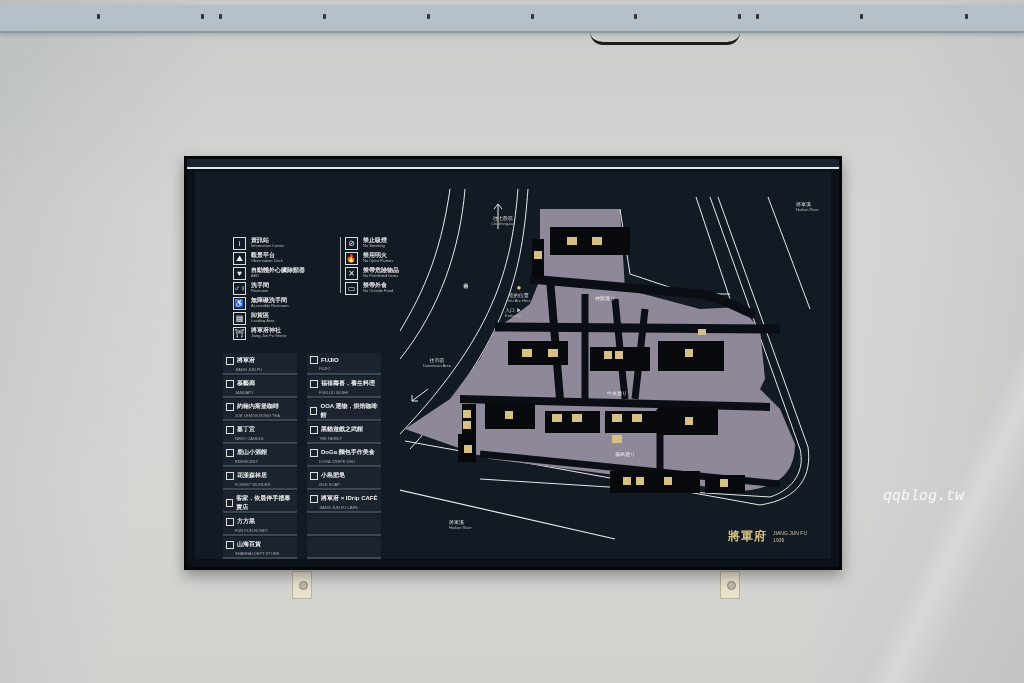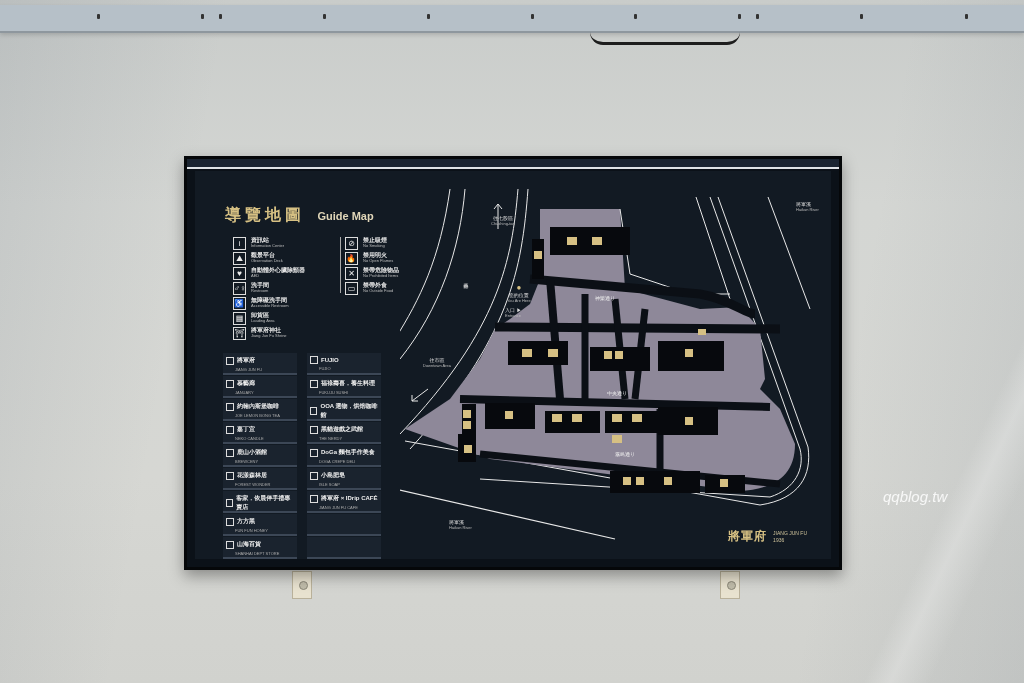--- a/index.html
+++ b/index.html
@@ -9,21 +9,21 @@
   .wall-shade{position:absolute;inset:0;pointer-events:none;
     background:
       linear-gradient(115deg,rgba(0,0,0,0) 0%,rgba(0,0,0,0) 88%,rgba(255,255,255,.25) 90%,rgba(0,0,0,0) 93%),
       linear-gradient(100deg,rgba(120,130,140,.18) 0%,rgba(0,0,0,0) 20%,rgba(0,0,0,0) 80%,rgba(120,130,140,.18) 100%);}
   .conduit{position:absolute;left:0;top:5px;width:1024px;height:26px;background:#b6c0c8;
     border-bottom:2px solid #8e979e;box-shadow:0 2px 4px rgba(0,0,0,.15);}
   .conduit .screw{position:absolute;top:9px;width:3px;height:5px;background:#333;border-radius:1px;}
   .cable{position:absolute;left:590px;top:32px;width:150px;height:10px;border-bottom:3px solid #1d1d1d;border-radius:0 0 60px 60px;}
   .bracket{position:absolute;width:20px;height:28px;background:#e8e2cf;border:1px solid #b9b19a;box-sizing:border-box;}
   .bracket::after{content:"";position:absolute;left:6px;top:9px;width:7px;height:7px;border-radius:50%;background:#bfbba9;border:1px solid #8b8778;}
-  .watermark{position:absolute;left:883px;top:488px;color:#fff;opacity:.85;font-family:Liberation Sans, sans-serif;font-style:italic;font-size:15px;}
+  .watermark{position:absolute;left:883px;top:488px;color:#fff;opacity:.85;font-family:Liberation Mono, monospace;font-style:italic;font-size:15px;}
 
   .board{position:absolute;left:184px;top:156px;width:658px;height:414px;background:#0b1118;
     border:3px solid #050709;box-sizing:border-box;box-shadow:0 6px 14px rgba(0,0,0,.35);}
   .board-top{position:absolute;left:0;top:0;right:0;height:8px;background:#1a2431;border-bottom:2px solid #dfe3e6;}
   .panel{position:absolute;left:8px;top:12px;right:8px;bottom:8px;background:#121a23;}
   .title{position:absolute;left:30px;top:34px;color:#d6c083;font-weight:bold;}
   .title .zh{font-size:16px;letter-spacing:4px;}
   .title .en{font-size:11px;margin-left:8px;color:#e0d6b8;}
 
   .legend{position:absolute;left:38px;top:66px;width:210px;}
@@ -65,24 +65,20 @@
 </div>
 <div class="cable"></div>
 
 <div class="bracket" style="left:292px;top:571px"></div>
 <div class="bracket" style="left:720px;top:571px"></div>
 
 <div class="board">
   <div class="board-top"></div>
   <div class="panel">
 
-    <div class="title">
-      <span class="zh">導覽地圖</span>
-      <span class="en">Guide Map</span>
-    </div>
 
     <div class="legend">
       <div class="leg-divider"></div>
       <div class="leg" style="left:0;top:0">
           <span class="ic">i</span>
           <span class="t">
             <span class="zh">資訊站</span>
             <span class="en">Information Center</span>
           </span>
         </div>

